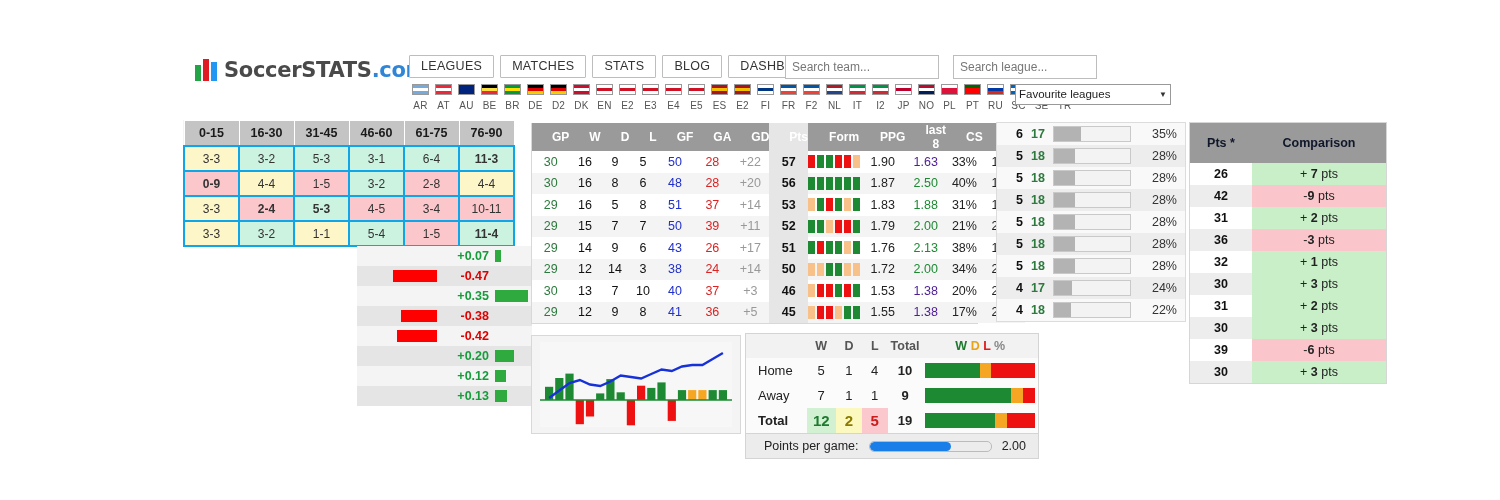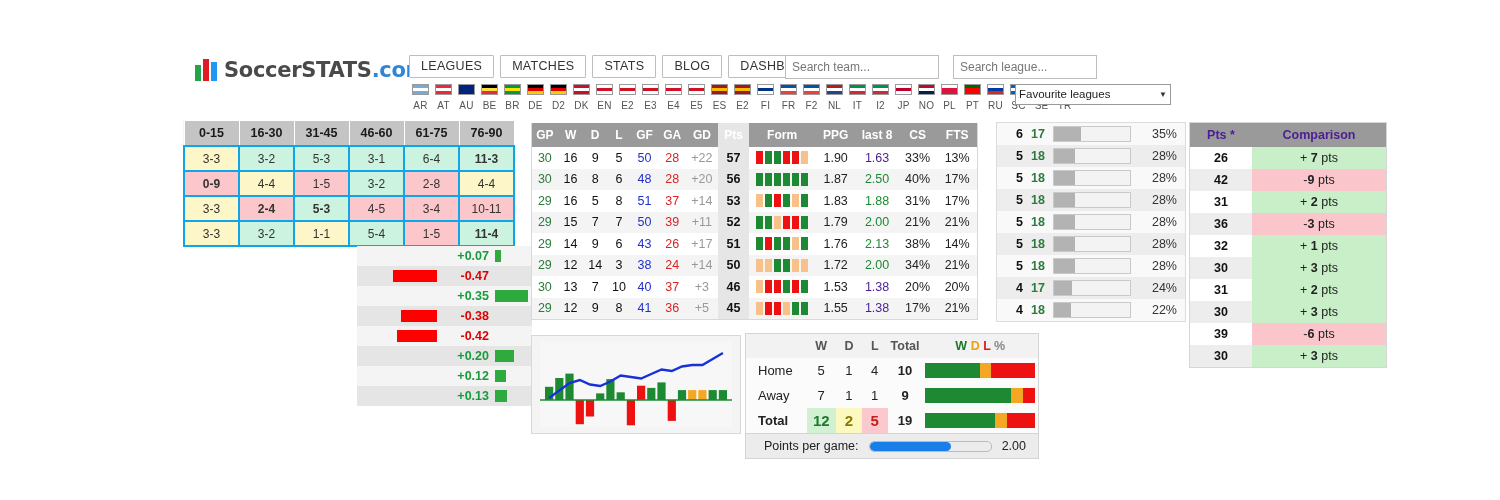--- a/index.html
+++ b/index.html
@@ -80,21 +80,21 @@
   .pm-val{position:absolute;width:60px;text-align:right;font-weight:bold;font-size:12.5px;}
   .pm-val.p{color:#179c3c;}
   .pm-val.n{color:#e00000;}
   .pm-pos-bar{position:absolute;background:#2faa3f;height:12px;}
 
   
   #league{left:531px;top:123px;width:445px;background:#f7f7f7;border:1px solid #d8d8d8;border-top:none;}
   #league table{width:445px;border-collapse:collapse;}
   #league th{
     background:#9a9a9a;color:#ffffff;font-weight:bold;font-size:12px;
-    height:24px;
+    height:24px;padding-left:20px;
   }
   #league td{height:21.5px;text-align:center;font-size:12.5px;}
   #league tr.odd td{background:#ffffff;}
   #league tr.even td{background:#f4f4f4;}
   .col-gp{color:#2d7a3e;width:26px;}
   .col-w{color:#111;width:26px;}
   .col-d{color:#111;width:24px;}
   .col-l{color:#111;width:24px;}
   .col-gf{color:#2030cc;width:28px;}
   .col-ga{color:#dd2222;width:28px;}
@@ -146,21 +146,21 @@
   #pctbars .pr.pl{background:#f9f9f9;}
   .pb-a{width:26px;text-align:right;font-weight:bold;font-size:12.5px;color:#111;}
   .pb-b{width:30px;text-align:center;font-weight:bold;font-size:12.5px;color:#2d7a3e;}
   .pb-track{flex:1;height:14px;background:#f3f3f3;border:1px solid #c9c9c9;position:relative;margin-right:6px;}
   .pb-fill{position:absolute;left:0;top:0;bottom:0;background:#b3b3b3;}
   .pb-pct{width:40px;text-align:right;padding-right:8px;font-size:12.5px;color:#333;}
 
   
   #compare{left:1189px;top:122px;width:196px;border:1px solid #d6d6d6;}
   #compare table{width:196px;border-collapse:collapse;}
-  #compare th{background:#9a9a9a;color:#4c1d95;height:24px;font-size:12.5px;font-weight:bold;}
+  #compare th{background:#9a9a9a;color:#0f172a;height:40px;font-size:12.5px;font-weight:bold;}
   #compare td{height:22px;text-align:center;font-size:12.5px;}
   .cmp-pts{width:62px;font-weight:bold;color:#111;}
   .cmp-odd{background:#ffffff;}
   .cmp-even{background:#ededed;}
   .cmp-g{background:#c9efc9;color:#222;}
   .cmp-r{background:#fbc6cb;color:#222;}
   .cmp-n{background:#e0e0e0;color:#555;}
   .cmp-val b{font-weight:bold;}
 </style>
 </head>

